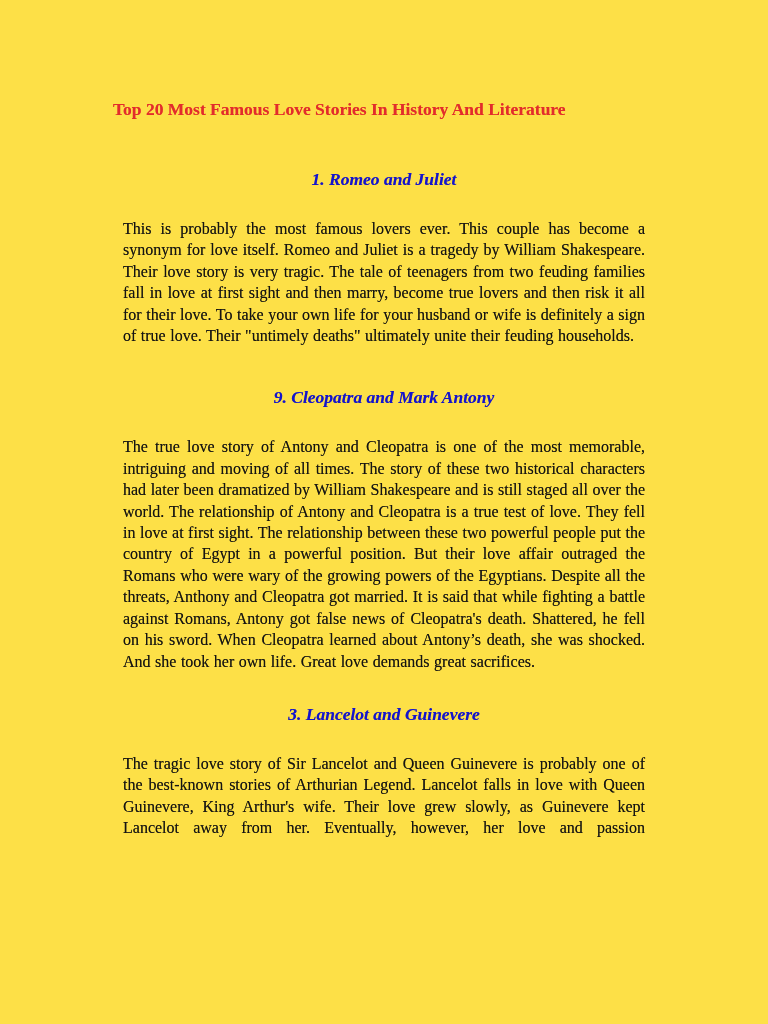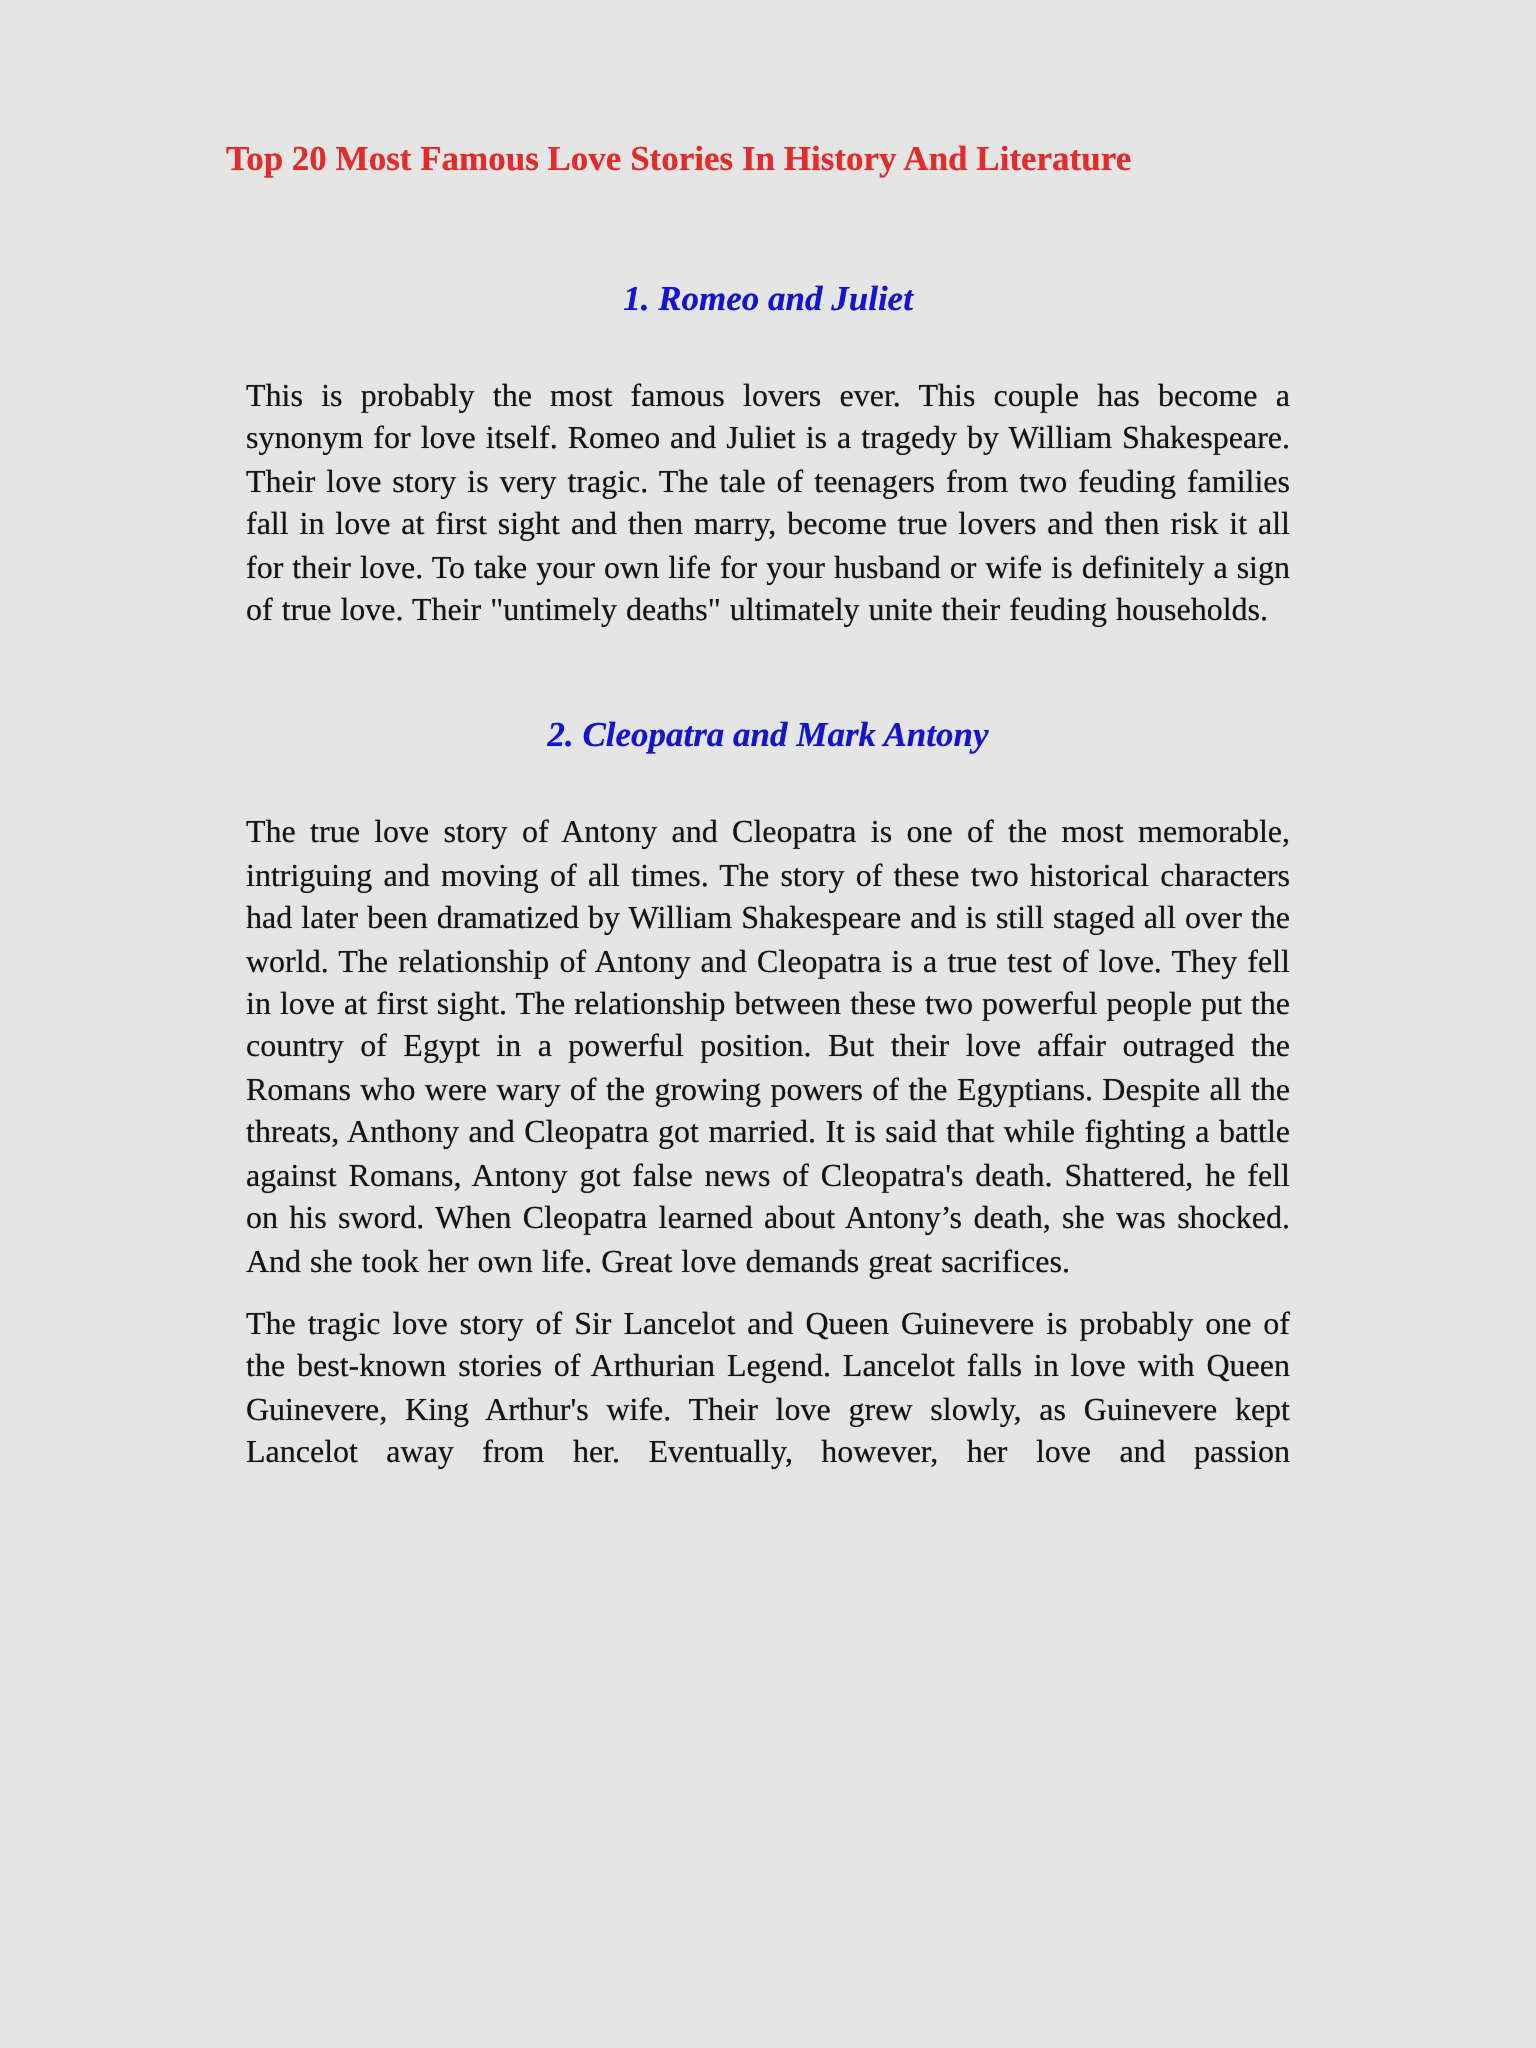--- a/index.html
+++ b/index.html
@@ -5,22 +5,22 @@
   html, body {
     margin: 0;
     padding: 0;
     background: #ffffff;
   }
   .page {
     position: relative;
     width: 768px;
     height: 1024px;
     box-sizing: border-box;
-    padding: 68px 113px 0 113px;
-    background: #e5e5e5;
+    padding: 98px 113px 0 113px;
+    background: #fde047;
     font-family: "Liberation Serif", "DejaVu Serif", serif;
     overflow: hidden;
   }
   .doc-title {
     margin: 0;
     font-size: 17.5px;
     font-weight: bold;
     line-height: 22px;
     color: #e22c2c;
     text-align: left;
@@ -58,21 +58,22 @@
 <div class="page">
 
   <h1 class="doc-title">Top 20 Most Famous Love Stories In History And Literature</h1>
 
   <section class="section section-1">
     <h2 class="section-heading">1. Romeo and Juliet</h2>
     <p class="section-para">This is probably the most famous lovers ever. This couple has become a synonym for love itself. Romeo and Juliet is a tragedy by William Shakespeare. Their love story is very tragic. The tale of teenagers from two feuding families fall in love at first sight and then marry, become true lovers and then risk it all for their love. To take your own life for your husband or wife is definitely a sign of true love. Their "untimely deaths" ultimately unite their feuding households.</p>
   </section>
 
   <section class="section section-2">
-    <h2 class="section-heading">2. Cleopatra and Mark Antony</h2>
+    <h2 class="section-heading">9. Cleopatra and Mark Antony</h2>
     <p class="section-para">The true love story of Antony and Cleopatra is one of the most memorable, intriguing and moving of all times. The story of these two historical characters had later been dramatized by William Shakespeare and is still staged all over the world. The relationship of Antony and Cleopatra is a true test of love. They fell in love at first sight. The relationship between these two powerful people put the country of Egypt in a powerful position. But their love affair outraged the Romans who were wary of the growing powers of the Egyptians. Despite all the threats, Anthony and Cleopatra got married. It is said that while fighting a battle against Romans, Antony got false news of Cleopatra's death. Shattered, he fell on his sword. When Cleopatra learned about Antony’s death, she was shocked. And she took her own life. Great love demands great sacrifices.</p>
   </section>
 
   <section class="section section-3">
+    <h2 class="section-heading">3. Lancelot and Guinevere</h2>
     <p class="section-para">The tragic love story of Sir Lancelot and Queen Guinevere is probably one of the best-known stories of Arthurian Legend. Lancelot falls in love with Queen Guinevere, King Arthur's wife. Their love grew slowly, as Guinevere kept Lancelot away from her. Eventually, however, her love and passion</p>
   </section>
 
 </div>
 
 </body></html>

